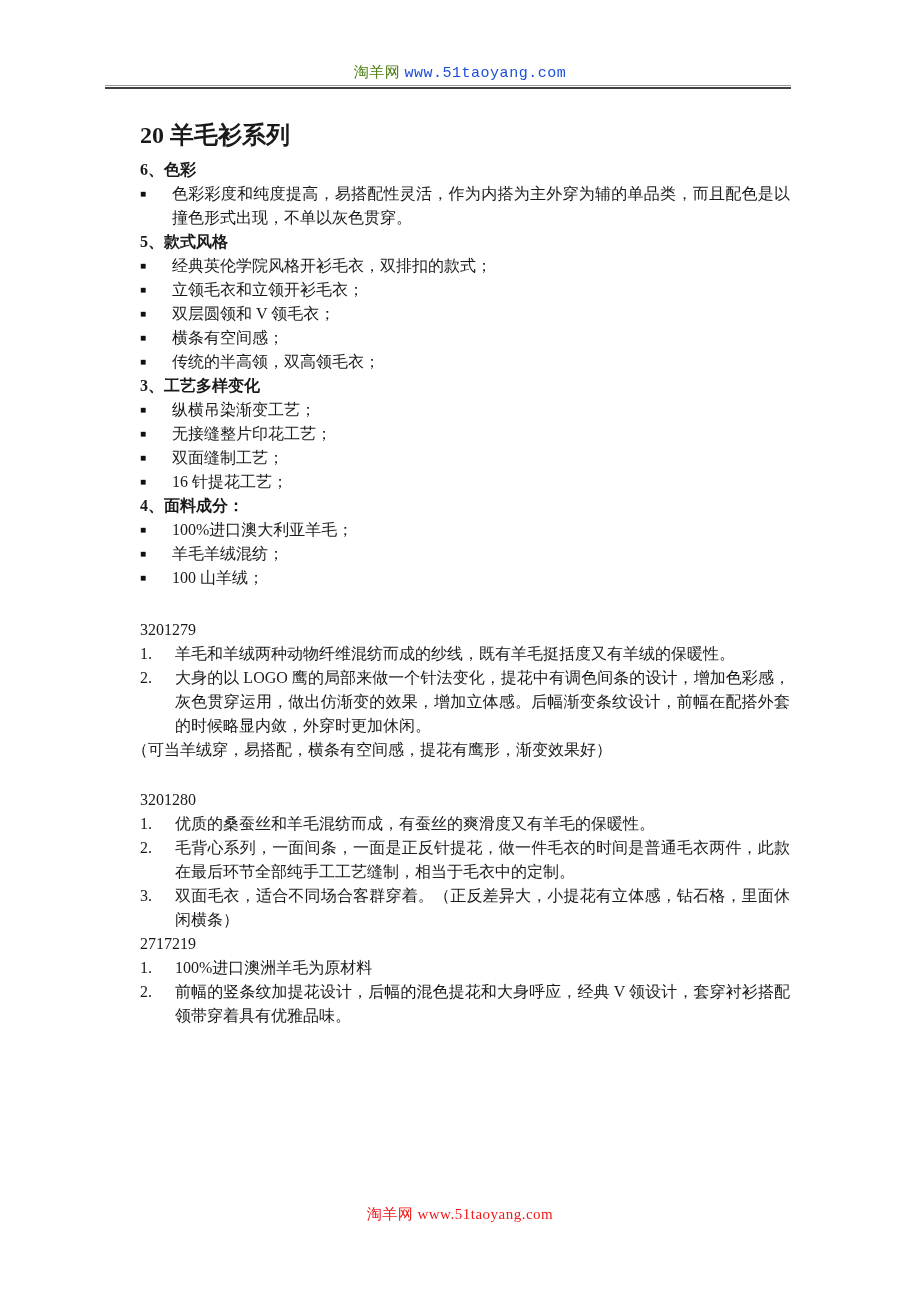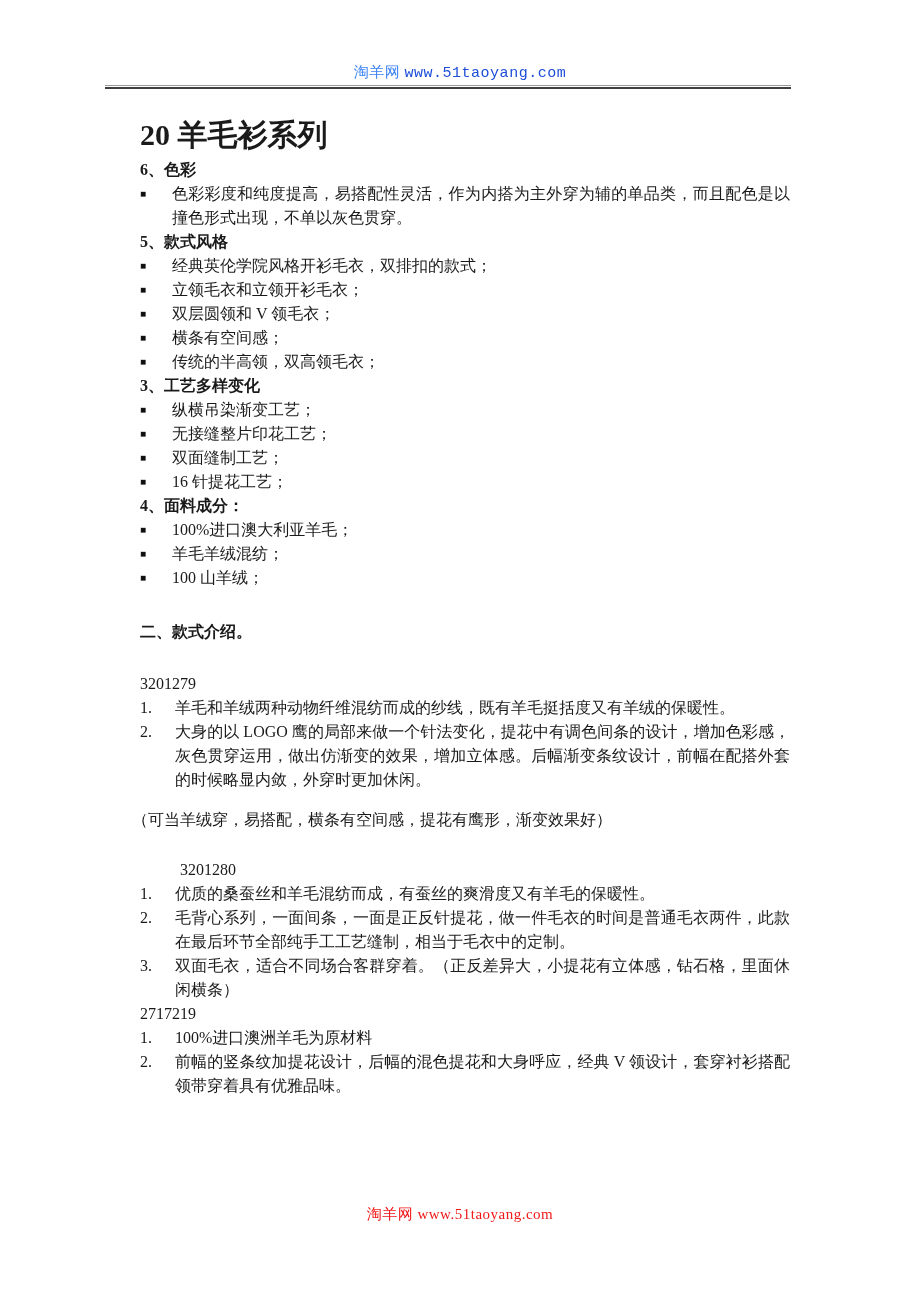--- a/index.html
+++ b/index.html
@@ -10,59 +10,59 @@
     font-family:"Liberation Serif","DejaVu Serif",serif;
     color:#1a1a1a;
     overflow:hidden;
   }
   
   .page-header {
     position:absolute; top:62px; left:0; width:100%;
     text-align:center; font-size:15px; line-height:20px;
     letter-spacing:0.5px;
   }
-  .brand-red { color:#3b82f6; }
+  .brand-red { color:#4d7c0f; }
   .link-blue { color:#1d4ed8; text-decoration:none;font-family:Liberation Mono, monospace; }
   .header-rule {
     position:absolute; top:85px; left:105px; width:686px;
     height:1px;
     border-top:1px solid #9a9a9a;
     border-bottom:2px solid #3f3f3f;
   }
   
   .page-footer {
     position:absolute; top:1204px; left:0; width:100%;
     text-align:center; font-size:15px; line-height:20px;
     color:#f01818; letter-spacing:0.5px;
   }
   
   .content {
     position:absolute; top:120px; left:140px; width:650px;
     font-size:16px; line-height:24px;
   }
   h1.sec-title {
     margin:0 0 8px 0; padding:0;
-    font-size:30px; line-height:30px; font-weight:bold;
+    font-size:24px; line-height:30px; font-weight:bold;
   }
   h1.sec-title.second { margin-top:26px; margin-bottom:10px; }
   .group-heading { font-weight:bold; }
   .bullet-item { display:flex; }
   .bullet-marker {
     flex:none; width:32px; font-size:10px; line-height:24px;
     color:#111;
   }
   .bullet-text { flex:1; text-align:justify; }
   .intro-heading { font-weight:bold; margin-top:30px; }
   .product { margin-top:0; }
   .product-code { margin-top:28px; }
-  .product-code.tight { margin-top:26px;margin-left:40px; }
+  .product-code.tight { margin-top:26px; }
   .num-item { display:flex; }
   .num-marker { flex:none; width:35px; }
   .num-text { flex:1; text-align:justify; }
-  .note-line { margin-left:-8px;margin-top:16px; }
+  .note-line { margin-left:-8px; }
 </style>
 </head>
 <body>
 
 <div class="page">
 
   <div class="page-header">
     <span class="brand-red">淘羊网</span>
     <span> </span>
     <a href="#" class="link-blue">www.51taoyang.com</a>
@@ -134,21 +134,20 @@
       <div class="bullet-item">
         <span class="bullet-marker">■</span>
         <span class="bullet-text">羊毛羊绒混纺；</span>
       </div>
       <div class="bullet-item">
         <span class="bullet-marker">■</span>
         <span class="bullet-text">100 山羊绒；</span>
       </div>
     </div>
 
-    <div class="intro-heading">二、款式介绍。</div>
 
     <div class="product">
       <div class="product-code">3201279</div>
       <div class="num-item">
         <span class="num-marker">1.</span>
         <span class="num-text">羊毛和羊绒两种动物纤维混纺而成的纱线，既有羊毛挺括度又有羊绒的保暖性。</span>
       </div>
       <div class="num-item">
         <span class="num-marker">2.</span>
         <span class="num-text">大身的以 LOGO 鹰的局部来做一个针法变化，提花中有调色间条的设计，增加色彩感，灰色贯穿运用，做出仿渐变的效果，增加立体感。后幅渐变条纹设计，前幅在配搭外套的时候略显内敛，外穿时更加休闲。</span>

